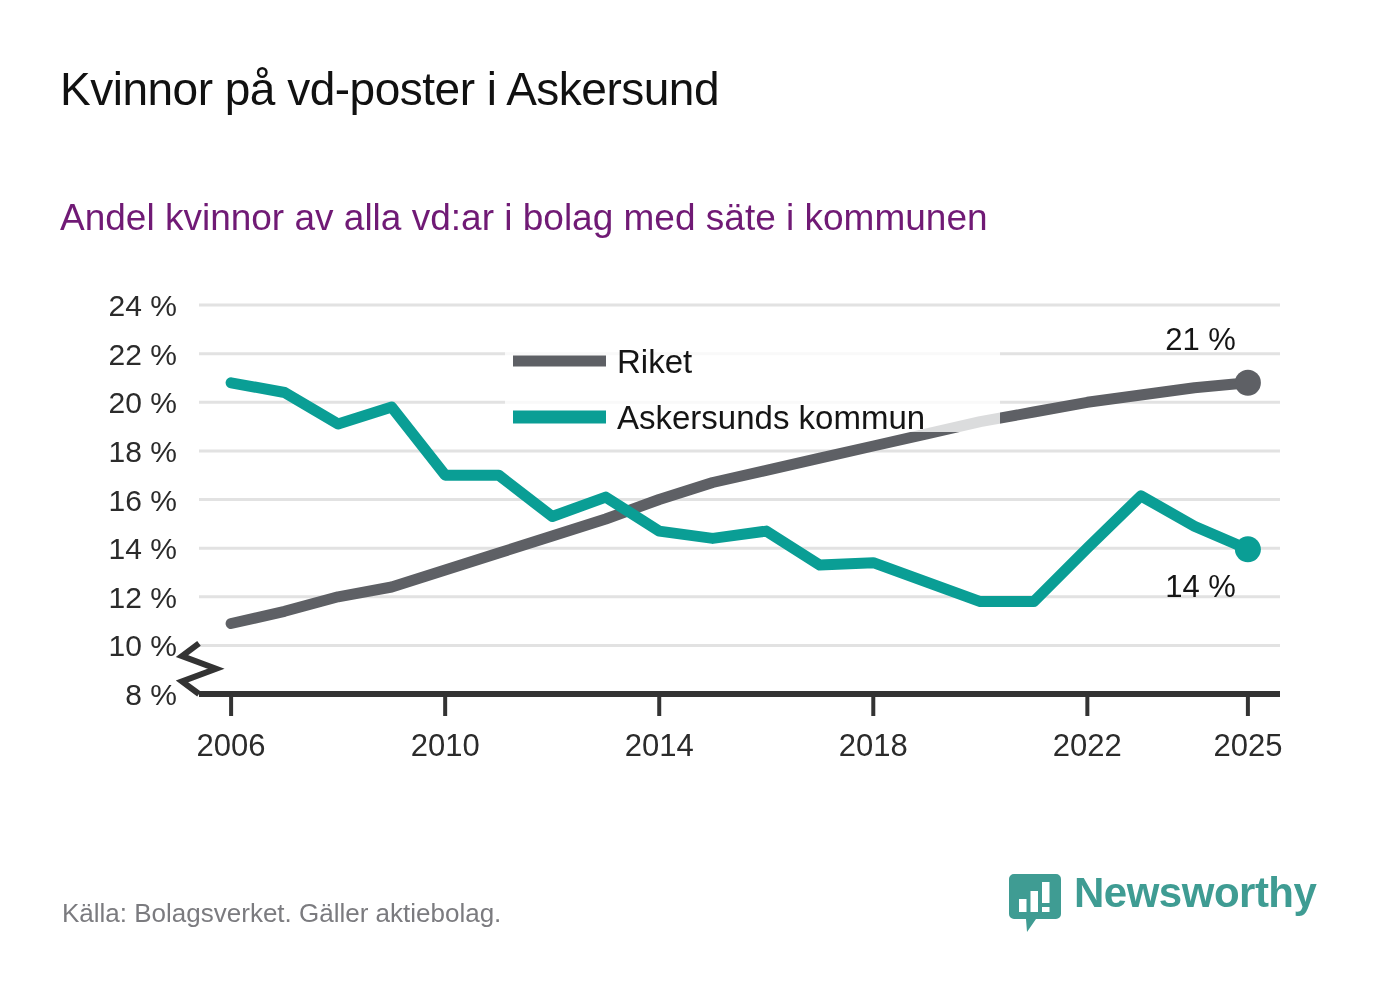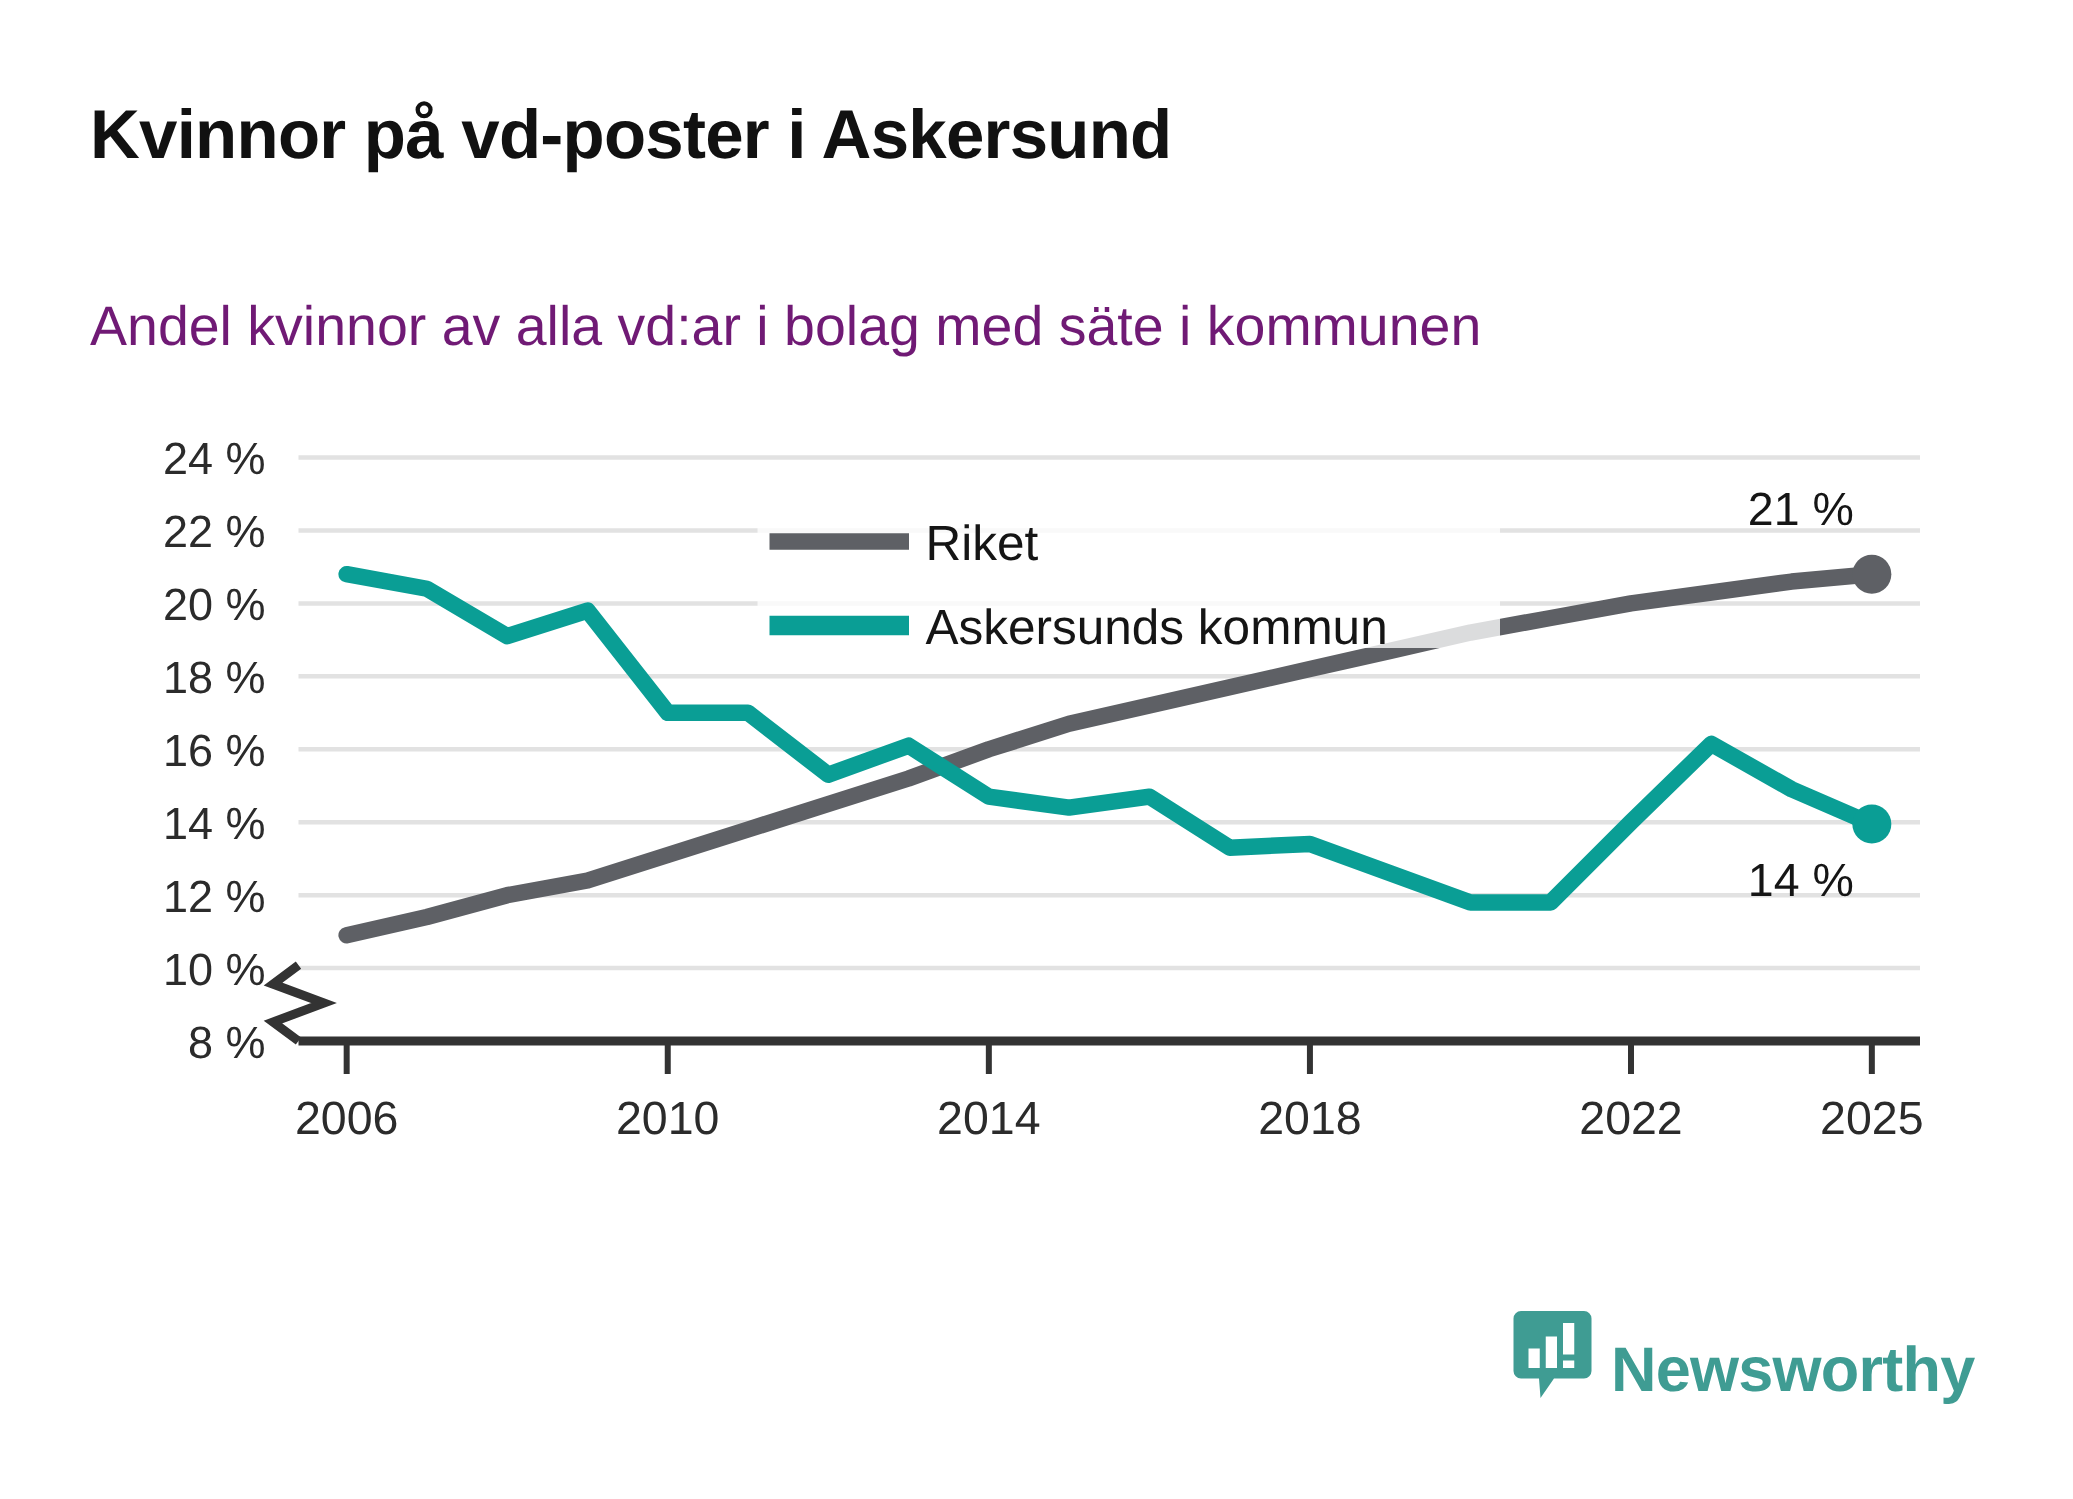--- a/index.html
+++ b/index.html
@@ -20,21 +20,21 @@
     left: 0; top: 0;
     width: 1382px;
     height: 999px;
     background: #ffffff;
   }
   #chart-title {
     position: absolute;
     left: 60px;
     top: 62px;
     font-size: 46px;
-    font-weight: bold;
+    font-weight: normal;
     letter-spacing: -0.5px;
     color: #111111;
     white-space: nowrap;
   }
   #chart-subtitle {
     position: absolute;
     left: 60px;
     top: 197px;
     font-size: 37px;
     font-weight: normal;
@@ -52,21 +52,21 @@
     top: 898px;
     font-size: 26px;
     color: #7b7b7f;
     white-space: nowrap;
   }
   #logo-wrap {
     position: absolute;
     left: 1008px;
     top: 872px;
     display: flex;
-    align-items: flex-end;
+    align-items: flex-start;
     gap: 12px;
   }
   #logo-text {
     font-size: 42px;
     font-weight: bold;
     color: #3f9c93;
     letter-spacing: -0.5px;
     line-height: 1;
   }
   .axis-label {
@@ -154,20 +154,21 @@
         <text x="617" y="373" class="legend-label">Riket</text>
         <line x1="513" x2="606" y1="417" y2="417" stroke="#0a9e95" stroke-width="13" stroke-linecap="butt"></line>
         <text x="617" y="429" class="legend-label">Askersunds kommun</text>
       </g>
     <g id="endpoint-labels">
         <text x="1235.8910891089154" y="349.79999999999995" text-anchor="end" class="endpoint-label">21 %</text>
         <text x="1235.8910891089154" y="597.340625" text-anchor="end" class="endpoint-label">14 %</text>
       </g>
   </svg>
 
+  <div id="footer-source">Källa: Bolagsverket. Gäller aktiebolag.</div>
 
   <div id="logo-wrap">
     <svg width="54" height="62" viewBox="0 0 54 62">
       <path d="M6 2 H48 A5 5 0 0 1 53 7 V42 A5 5 0 0 1 48 47 H28 L19 60 L18 47 H6 A5 5 0 0 1 1 42 V7 A5 5 0 0 1 6 2 Z" fill="#3f9c93"></path>
       <rect x="11" y="27" width="7.5" height="13" fill="#ffffff"></rect>
       <rect x="22.5" y="19" width="7.5" height="21" fill="#ffffff"></rect>
       <rect x="34" y="10" width="7.5" height="21" fill="#ffffff"></rect>
       <rect x="34" y="35" width="7.5" height="5" fill="#ffffff"></rect>
     </svg>
     <div id="logo-text">Newsworthy</div>

